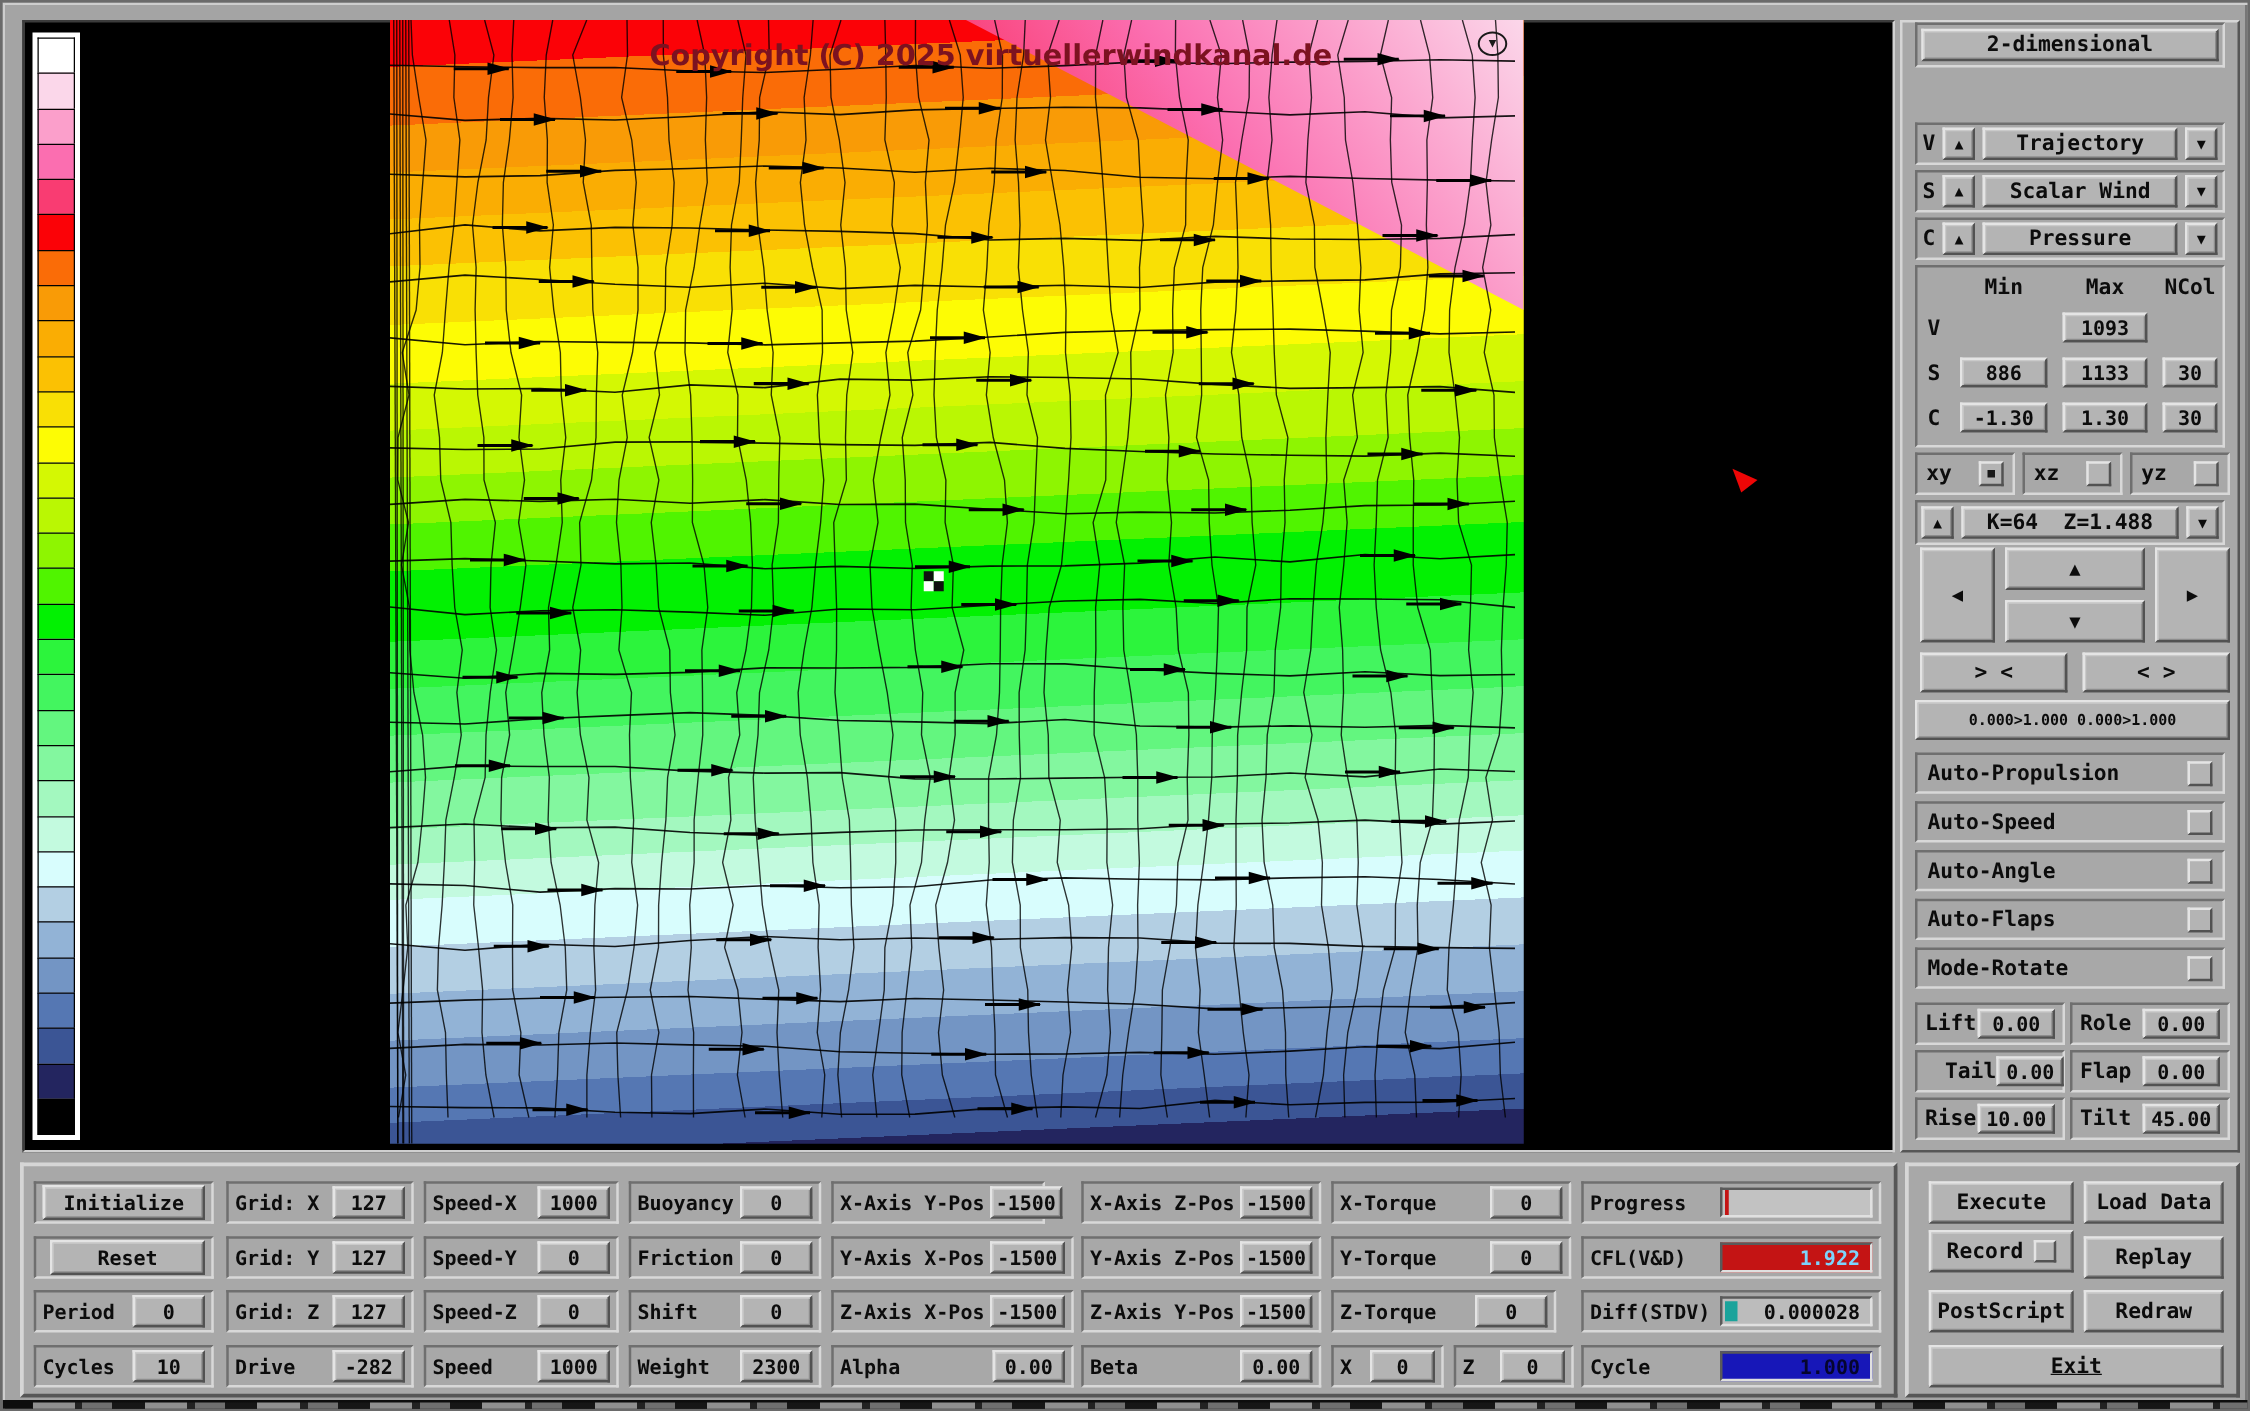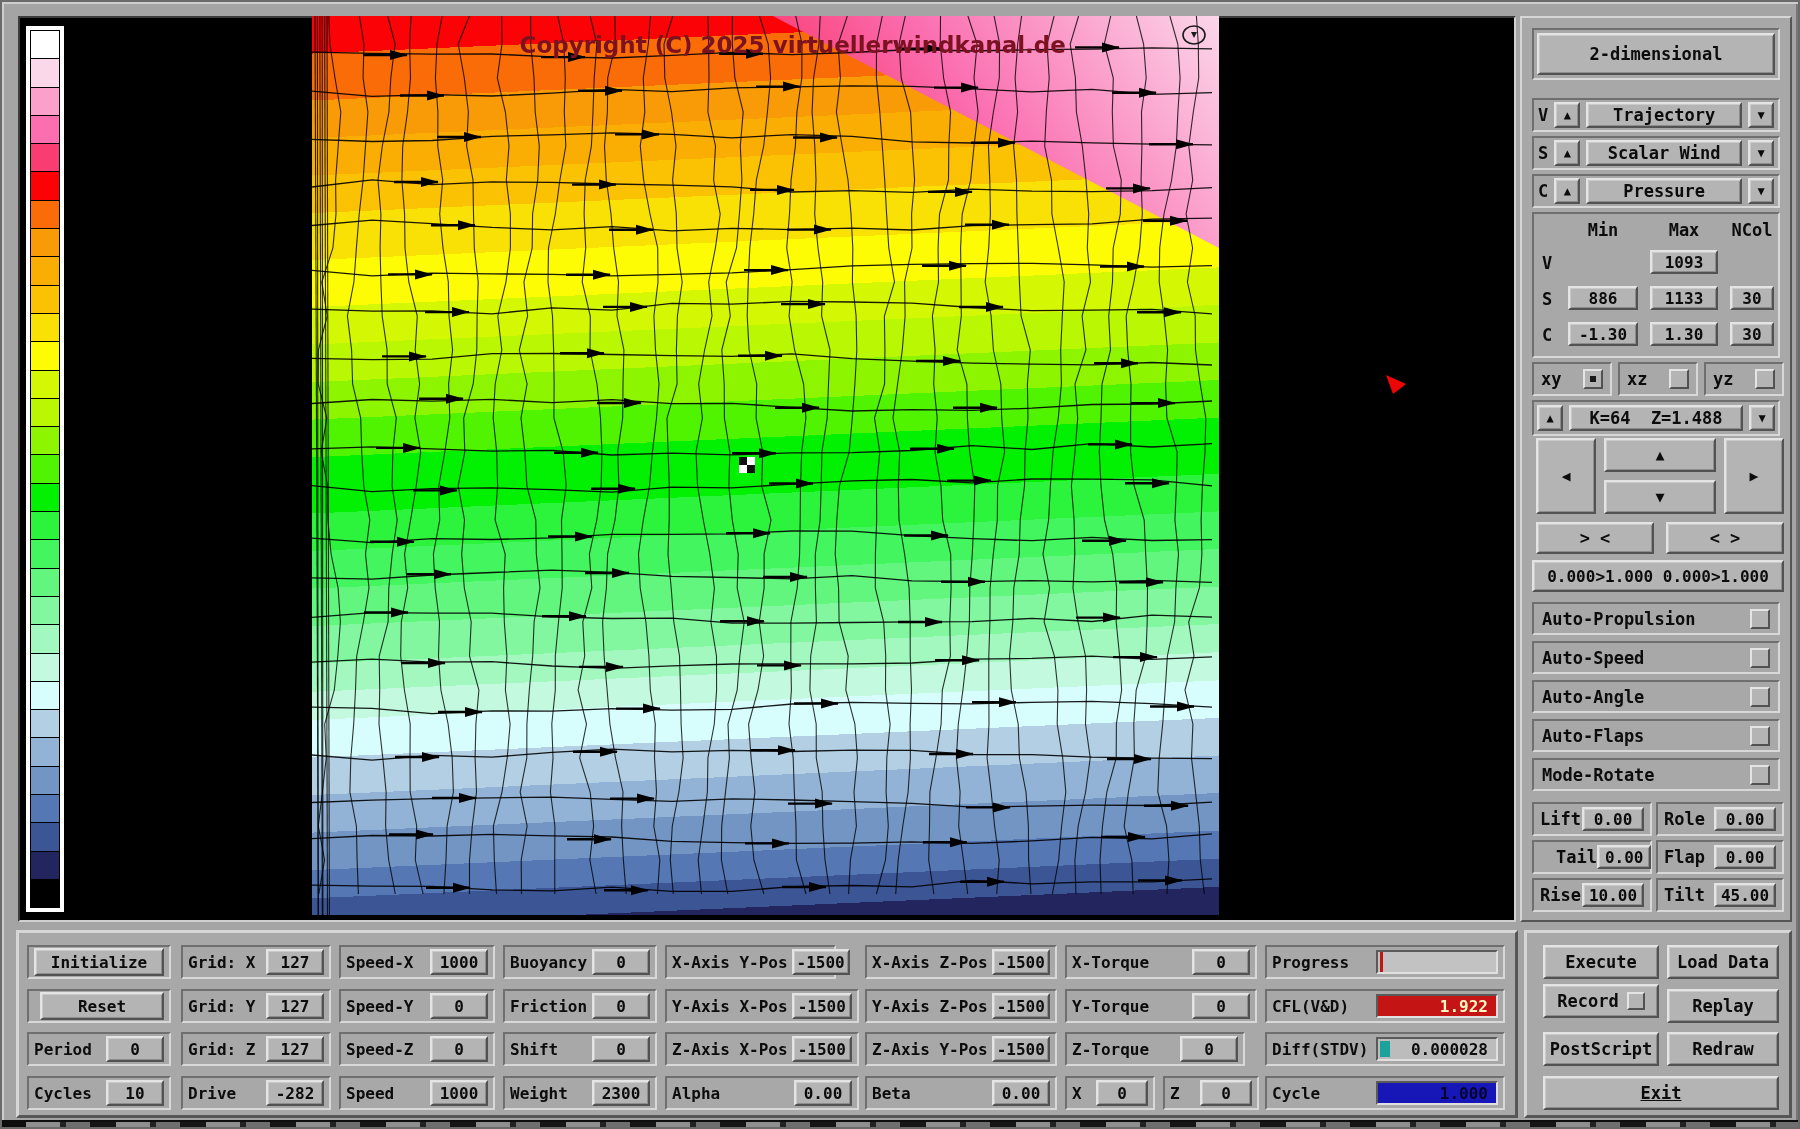--- a/index.html
+++ b/index.html
@@ -378,21 +378,21 @@
           <i></i>
         </div>
     </div>
   </div>
 
   <svg class="cursor abs" width="22" height="22">
     <polygon points="1,1 21,10 8,20" fill="#ee0606"></polygon>
   </svg>
 
   <div class="rpanel abs">
-    <div class="rrow groove" style="top:10px;height:52px;padding:3px;">
+    <div class="rrow groove" style="top:0;height:36px;padding:3px;">
       <div class="btn" style="flex:1;height:100%;">2-dimensional</div>
     </div>
     <div id="selectors">
         <div class="rrow groove selrow" style="top: 80px; height: 34px;">
           <span class="lbl">V</span>
           <div class="btn sqbtn">▲</div>
           <div class="btn selval">Trajectory</div>
           <div class="btn sqbtn">▼</div>
         </div>
         <div class="rrow groove selrow" style="top: 118px; height: 34px;">
@@ -445,21 +445,21 @@
       <div class="btn sqbtn">▼</div>
     </div>
     <div class="arrowpad">
       <div class="btn bigbtn" style="left:14px;top:420px;width:60px;height:76px;">◀</div>
       <div class="btn bigbtn" style="left:82px;top:420px;width:112px;height:34px;">▲</div>
       <div class="btn bigbtn" style="left:82px;top:462px;width:112px;height:34px;">▼</div>
       <div class="btn bigbtn" style="left:202px;top:420px;width:60px;height:76px;">▶</div>
     </div>
     <div class="btn abs" style="left:14px;top:504px;width:118px;height:32px;">&gt; &lt;</div>
     <div class="btn abs" style="left:144px;top:504px;width:118px;height:32px;">&lt; &gt;</div>
-    <div class="btn abs" style="left:10px;top:542px;width:252px;height:32px;font-size:16px;">0.000&gt;1.000 0.000&gt;1.000</div>
+    <div class="btn abs" style="left:10px;top:542px;width:252px;height:32px;font-size:12px;">0.000&gt;1.000 0.000&gt;1.000</div>
     <div id="autotoggles">
         <div class="rrow groove" style="top: 584px; height: 33px; padding: 0px 8px; justify-content: space-between;">
           <span class="lbl">Auto-Propulsion</span>
           <span class="tog"></span>
         </div>
         <div class="rrow groove" style="top: 623px; height: 33px; padding: 0px 8px; justify-content: space-between;">
           <span class="lbl">Auto-Speed</span>
           <span class="tog"></span>
         </div>
         <div class="rrow groove" style="top: 662px; height: 33px; padding: 0px 8px; justify-content: space-between;">
@@ -620,21 +620,21 @@
       </div>
       <div class="cell groove" style="left: 1246px; top: 12px; width: 240px;">
         <span class="lbl">Progress</span>
         <div class="barfield sunkfield" style="background: rgb(194, 194, 194);">
           <i style="position: absolute; left: 2px; top: 0px; bottom: 0px; width: 3px; background: rgb(196, 20, 20);"></i>
           <span></span>
         </div>
       </div>
       <div class="cell groove" style="left: 1246px; top: 56px; width: 240px;">
         <span class="lbl">CFL(V&amp;D)</span>
-        <div class="barfield sunkfield" style="background: rgb(196, 20, 20); color: #fef9c3;">
+        <div class="barfield sunkfield" style="background: rgb(196, 20, 20); color: #7dd3fc;">
           <span>1.922</span>
         </div>
       </div>
       <div class="cell groove" style="left: 1246px; top: 99px; width: 240px;">
         <span class="lbl">Diff(STDV)</span>
         <div class="barfield sunkfield" style="background: rgb(188, 188, 188);">
           <i style="position: absolute; left: 2px; top: 2px; bottom: 2px; width: 10px; background: rgb(27, 163, 155);"></i>
           <span>0.000028</span>
         </div>
       </div>

